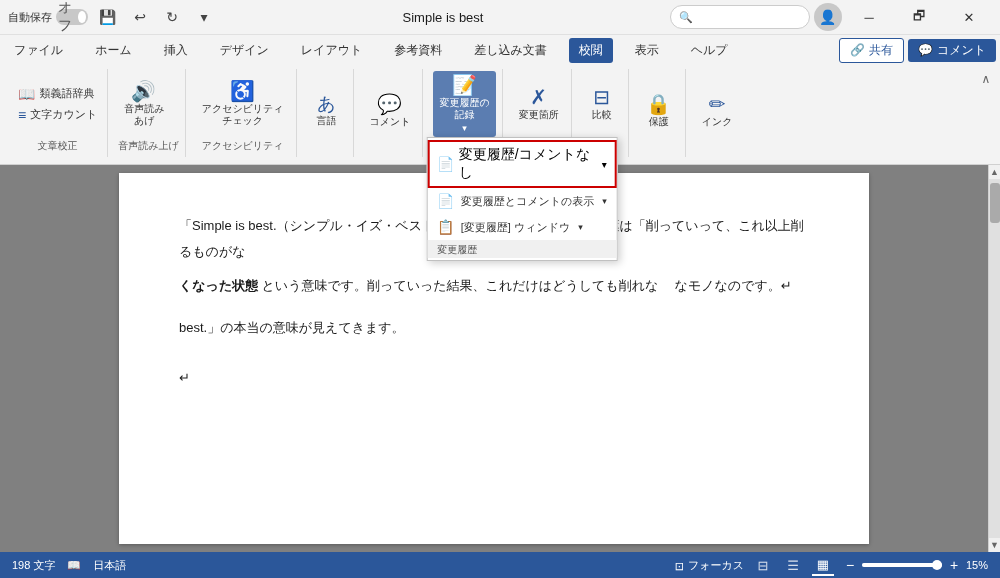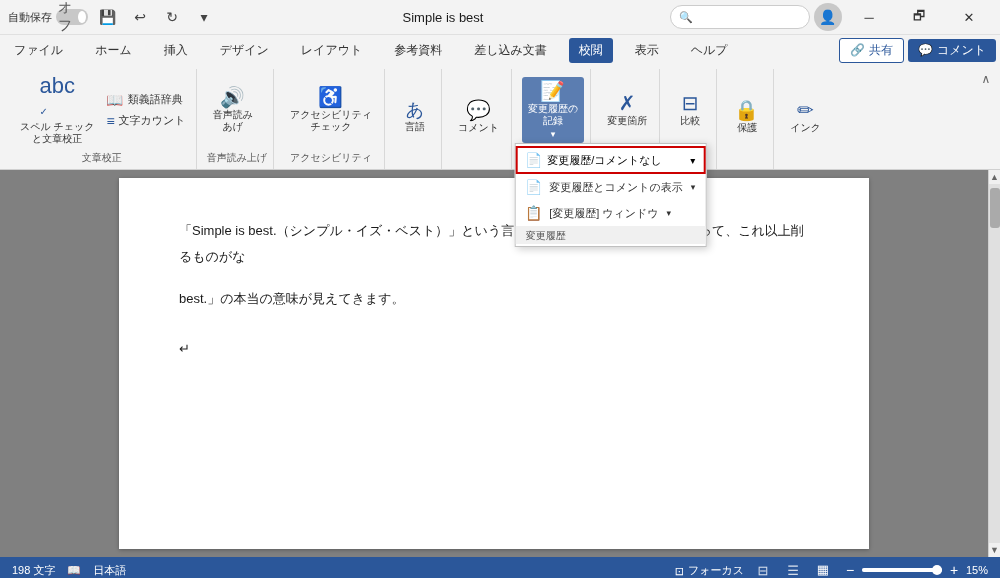--- a/index.html
+++ b/index.html
@@ -288,21 +288,21 @@
       padding: 3px 10px 1px;
       background: #f0f0f0;
     }
     .dropdown-select-row {
       display: flex;
       align-items: center;
       gap: 4px;
       padding: 4px 8px;
       border: 2px solid #cc0000;
     }
-    .dropdown-select-text { font-size: 11px; flex: 1; }
+    .dropdown-select-text { font-size: 14px; flex: 1; }
     .dropdown-select-arrow { font-size: 10px; }
 
     
     #doc-wrapper {
       display: flex;
       height: calc(578px - 35px - 30px - 100px - 26px);
       background: #808080;
       overflow: hidden;
     }
     #doc-scroll {
@@ -493,24 +493,20 @@
       <span>コメント</span>
     </div>
   </div>
 </div>
 
 <div id="ribbon" style="min-height:100px; position:relative;">
   <div class="ribbon-content">
 
     <div class="ribbon-group">
       <div class="ribbon-group-buttons">
-        <div class="ribbon-btn">
-          <div class="ribbon-btn-icon" style="font-size:22px;color:#2b579a;">abc<br><span style="font-size:10px;color:#2b579a;">✓</span></div>
-          <div class="ribbon-btn-label">スペル チェック<br>と文章校正</div>
-        </div>
         <div class="ribbon-group-small">
           <div class="ribbon-btn-small">
             <span class="ribbon-btn-small-icon">📖</span>
             <span>類義語辞典</span>
           </div>
           <div class="ribbon-btn-small">
             <span class="ribbon-btn-small-icon">≡</span>
             <span>文字カウント</span>
           </div>
         </div>
@@ -633,20 +629,25 @@
   </div>
   <div class="ribbon-collapse-btn">∧</div>
 </div>
 
 <div id="doc-wrapper">
   <div id="doc-scroll">
     <div id="doc-page">
       <div class="doc-paragraph">
         <span class="doc-text">「Simple is best.（シンプル・イズ・ベスト）」という言い回し。この言葉は「削っていって、これ以上削るものがな</span>
       </div>
+      <div class="doc-paragraph">
+        <span class="doc-text"><strong>くなった状態</strong></span>
+        <span class="doc-text">という意味です。削っていった結果、これだけはどうしても削れな</span>
+        <span class="doc-text">　なモノなのです。↵</span>
+      </div>
       <div class="doc-paragraph" style="margin-top:16px;">
       </div>
       <div class="doc-paragraph">
         <span class="doc-text">best.」の本当の意味が見えてきます。</span><span class="cursor"></span>
       </div>
       <div class="doc-paragraph" style="margin-top:24px;">
         <span class="doc-text">↵</span>
       </div>
     </div>
   </div>

